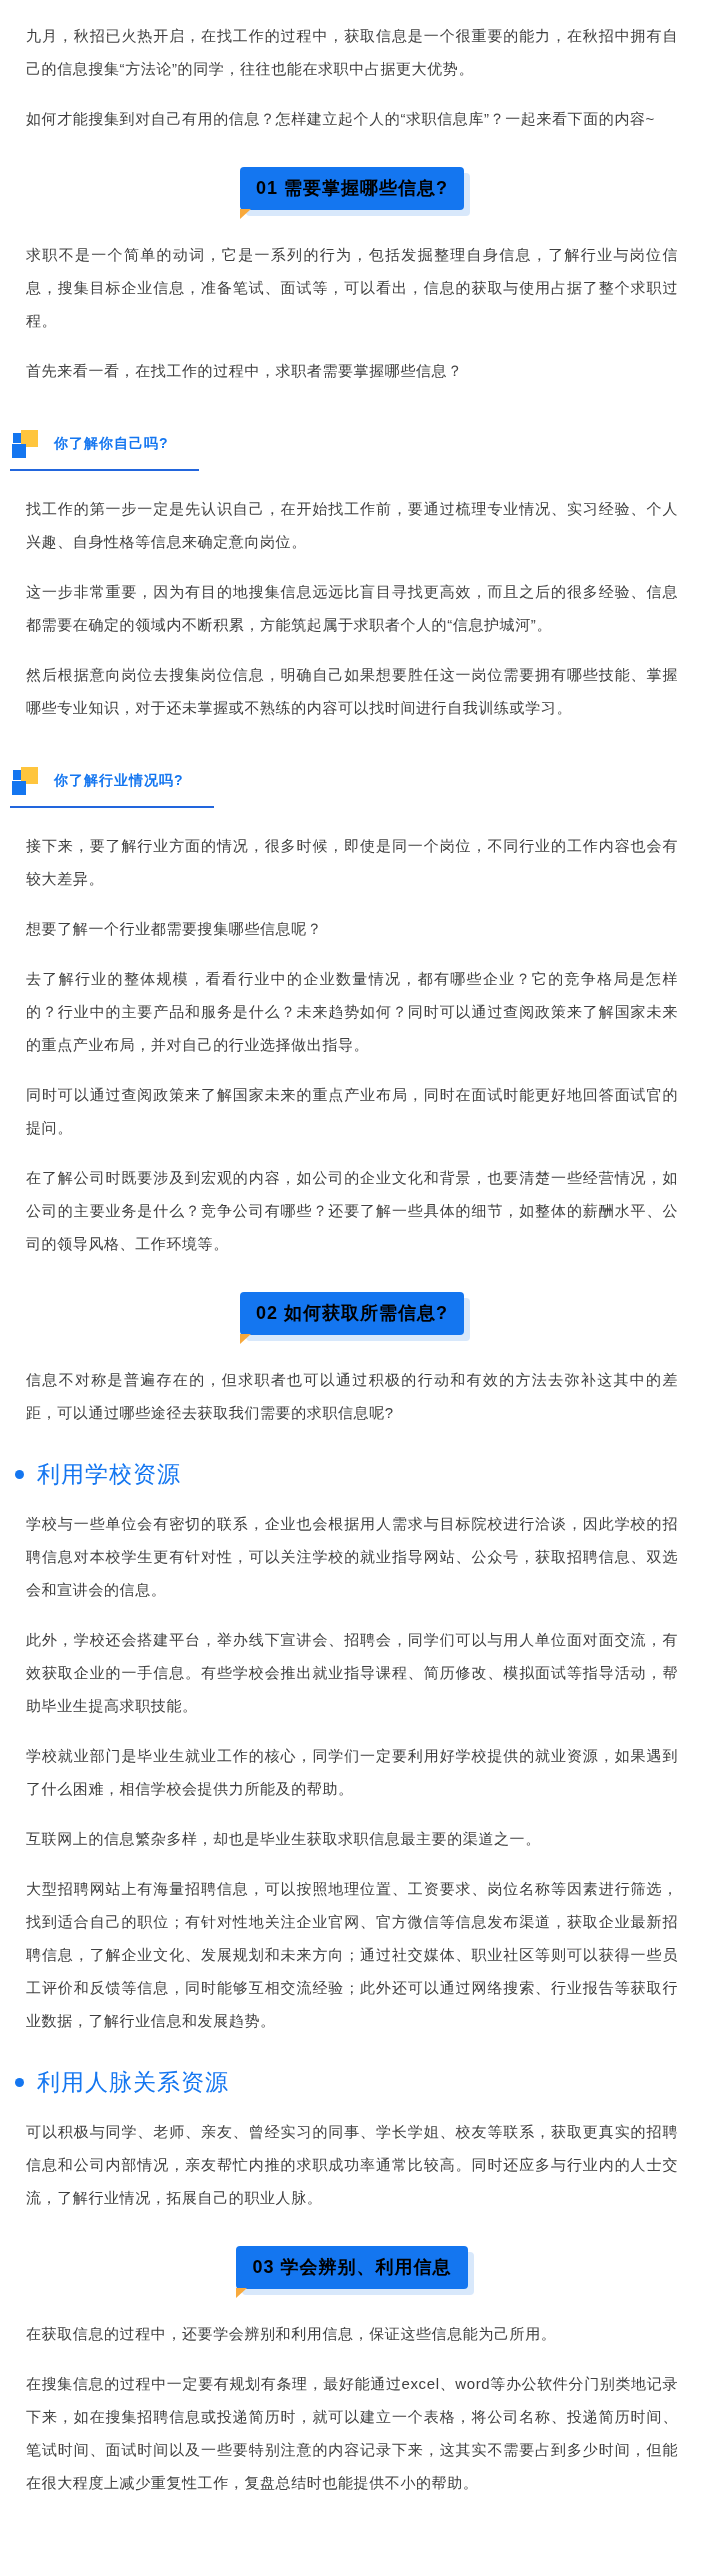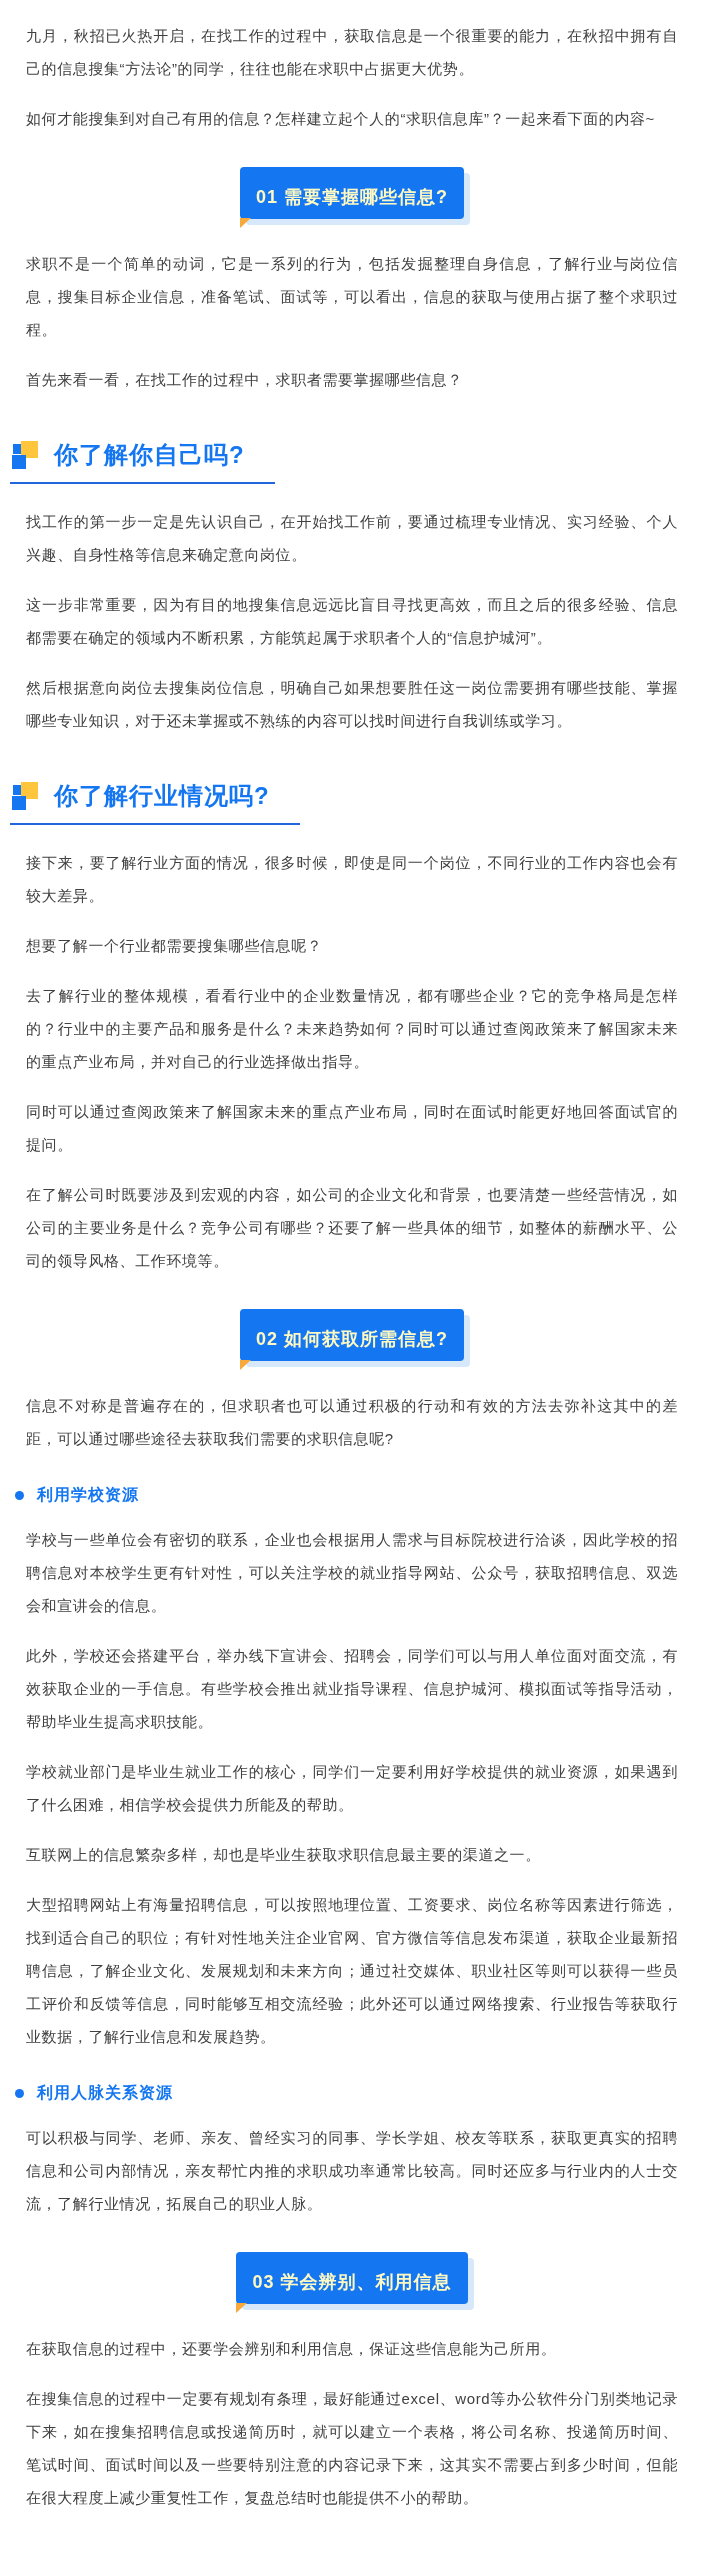--- a/index.html
+++ b/index.html
@@ -16,25 +16,25 @@
     letter-spacing:0.6px;
     margin:17px 16px;
     color:#404040;
   }
   
   .badge-wrap{text-align:center;margin:32px 0 28px 0;}
   .badge{
     position:relative;
     display:inline-block;
     background:#1476F0;
-    color:#fef9c3;
+    color:#000000;
     font-size:18px;
     font-weight:bold;
     letter-spacing:1px;
-    padding:18px 16px 10px 16px;
+    padding:9px 16px 10px 16px;
     border-radius:4px;
     box-shadow:6px 6px 0 0 #d8e8fb;
   }
   .badge .tail{
     position:absolute;
     left:0;
     bottom:-9px;
     width:0;height:0;
     border-top:10px solid #F8A93C;
     border-right:11px solid transparent;
@@ -46,37 +46,37 @@
     gap:15px;
     border-bottom:2px solid #2266DD;
     padding:2px 30px 11px 2px;
     margin:24px 0 4px 0;
   }
   .sq-icon{position:relative;width:27px;height:28px;flex:0 0 auto;}
   .sq-icon .sq-back{position:absolute;top:3px;left:1px;width:10px;height:10px;background:#1476F0;}
   .sq-icon .sq-yellow{position:absolute;top:0;left:9px;width:17px;height:17px;background:#FFC53D;}
   .sq-icon .sq-blue{position:absolute;bottom:0;left:0;width:14px;height:14px;background:#1476F0;}
   .subhead .t{
-    font-size:24px;
+    font-size:14px;
     font-weight:bold;
     color:#1476F0;
     letter-spacing:1px;
   }
   
   .bullet-head{
     display:flex;
     align-items:center;
     gap:13px;
     margin:30px 0 6px 0;
     padding-left:5px;
   }
   .bullet-dot{width:9px;height:9px;border-radius:50%;background:#1476F0;flex:0 0 auto;}
   .bullet-head .t{
-    font-size:16px;
-    font-weight:bold;
+    font-size:23px;
+    font-weight:normal;
     color:#1476F0;
     letter-spacing:1px;
   }
 </style>
 </head>
 <body>
 
 <div class="article">
 
   <p class="p">九月，秋招已火热开启，在找工作的过程中，获取信息是一个很重要的能力，在秋招中拥有自己的信息搜集“方法论”的同学，往往也能在求职中占据更大优势。</p>
@@ -130,21 +130,21 @@
     </span>
   </div>
 
   <p class="p">信息不对称是普遍存在的，但求职者也可以通过积极的行动和有效的方法去弥补这其中的差距，可以通过哪些途径去获取我们需要的求职信息呢?</p>
 
   <div class="bullet-head">
     <span class="bullet-dot"></span>
     <span class="t">利用学校资源</span>
   </div>
   <p class="p">学校与一些单位会有密切的联系，企业也会根据用人需求与目标院校进行洽谈，因此学校的招聘信息对本校学生更有针对性，可以关注学校的就业指导网站、公众号，获取招聘信息、双选会和宣讲会的信息。</p>
-  <p class="p">此外，学校还会搭建平台，举办线下宣讲会、招聘会，同学们可以与用人单位面对面交流，有效获取企业的一手信息。有些学校会推出就业指导课程、信息护城河、模拟面试等指导活动，帮助毕业生提高求职技能。</p>
+  <p class="p">此外，学校还会搭建平台，举办线下宣讲会、招聘会，同学们可以与用人单位面对面交流，有效获取企业的一手信息。有些学校会推出就业指导课程、简历修改、模拟面试等指导活动，帮助毕业生提高求职技能。</p>
   <p class="p">学校就业部门是毕业生就业工作的核心，同学们一定要利用好学校提供的就业资源，如果遇到了什么困难，相信学校会提供力所能及的帮助。</p>
 
   <p class="p">互联网上的信息繁杂多样，却也是毕业生获取求职信息最主要的渠道之一。</p>
   <p class="p">大型招聘网站上有海量招聘信息，可以按照地理位置、工资要求、岗位名称等因素进行筛选，找到适合自己的职位；有针对性地关注企业官网、官方微信等信息发布渠道，获取企业最新招聘信息，了解企业文化、发展规划和未来方向；通过社交媒体、职业社区等则可以获得一些员工评价和反馈等信息，同时能够互相交流经验；此外还可以通过网络搜索、行业报告等获取行业数据，了解行业信息和发展趋势。</p>
 
   <div class="bullet-head">
     <span class="bullet-dot"></span>
     <span class="t">利用人脉关系资源</span>
   </div>
   <p class="p">可以积极与同学、老师、亲友、曾经实习的同事、学长学姐、校友等联系，获取更真实的招聘信息和公司内部情况，亲友帮忙内推的求职成功率通常比较高。同时还应多与行业内的人士交流，了解行业情况，拓展自己的职业人脉。</p>

